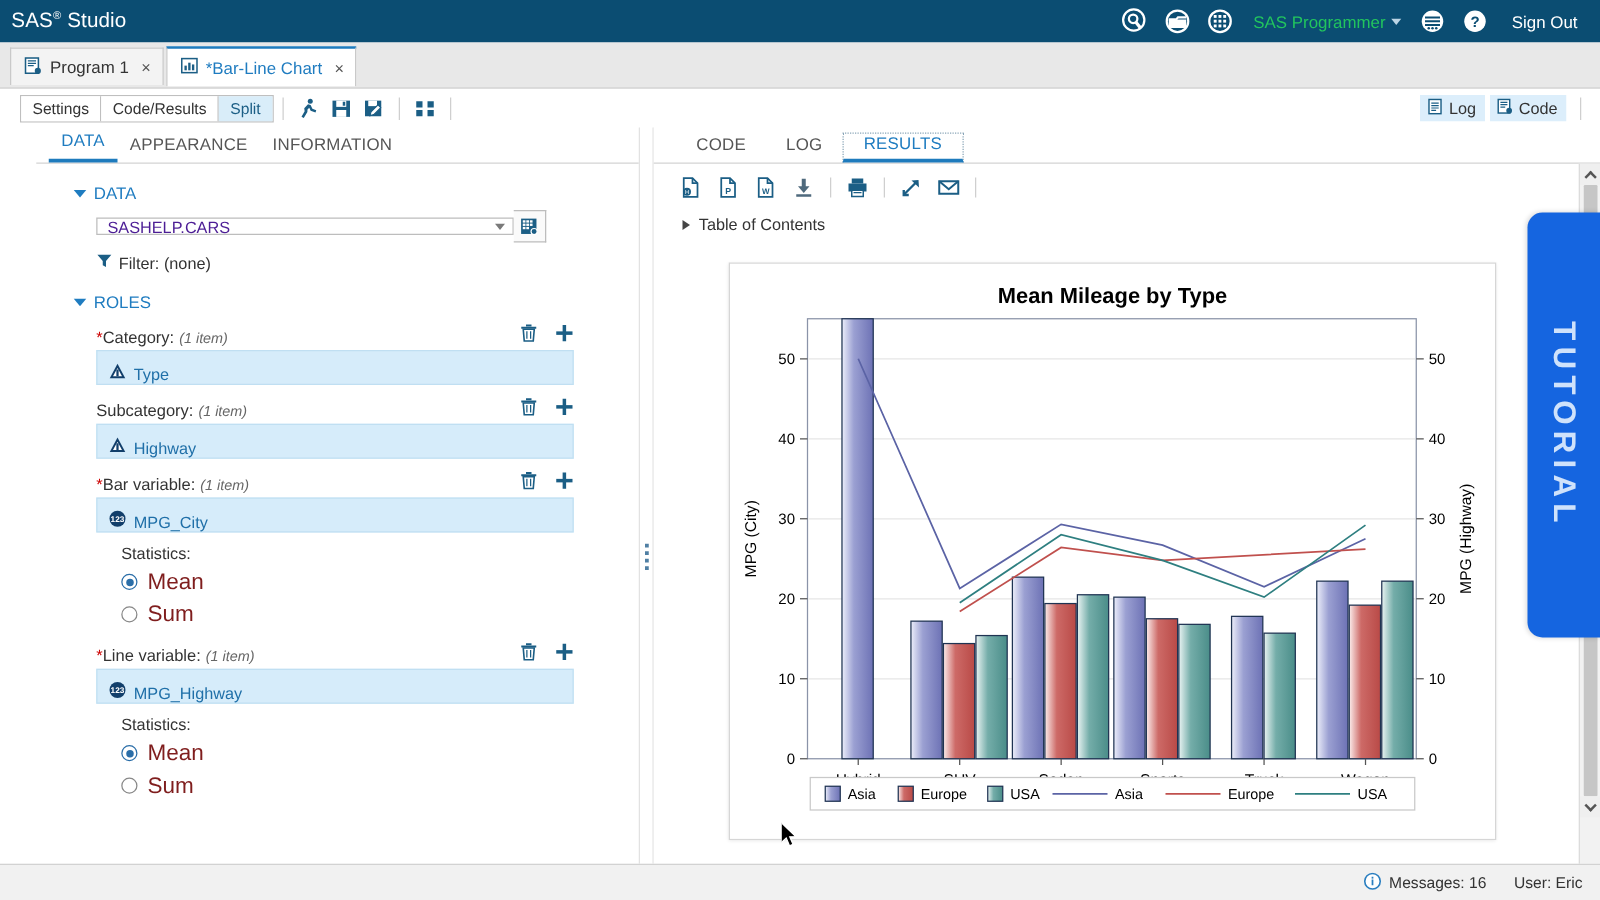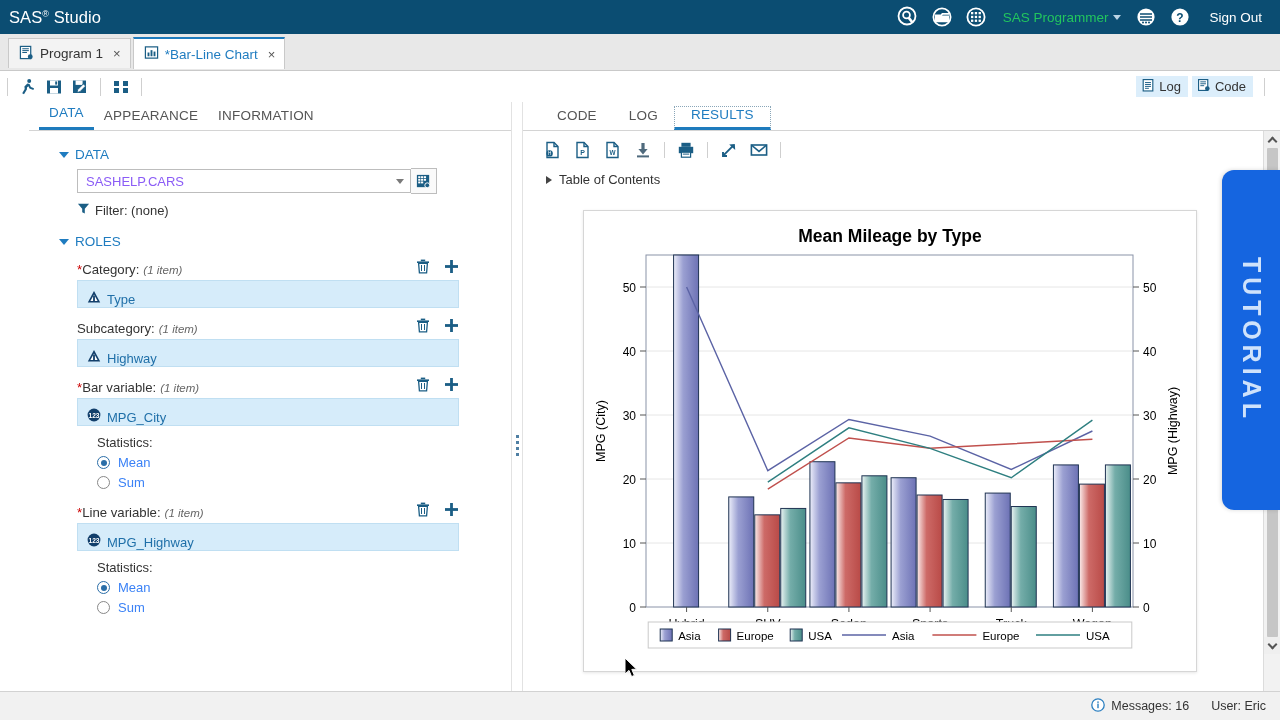--- a/index.html
+++ b/index.html
@@ -87,22 +87,22 @@
 
   .sect-head {
     display: flex; align-items: center; gap: 6px; color: #1f7cc0;
     font-size: 13.5px; margin: 6px 0 6px 0; cursor: pointer;
   }
   .tri { width: 0; height: 0; border-left: 5px solid transparent; border-right: 5px solid transparent;
          border-top: 6px solid #1f7cc0; }
 
   .dsrow { display: flex; align-items: center; margin: 4px 0 0 18px; }
   .dsbox {
-    width: 334px; height: 24px; border: 1px solid #bdbdbd; background: #fff;
-    display: flex; align-items: center; padding: 0 6px 0 8px; font-size: 13px; color: #8b5cf6;
+    width: 334px; height: 14px; border: 1px solid #bdbdbd; background: #fff;
+    display: flex; align-items: center; padding: 0 6px 0 8px; font-size: 13px; color: #4c1d95;
   }
   .dsbox .dcaret { margin-left: auto; width: 0; height: 0;
     border-left: 4px solid transparent; border-right: 4px solid transparent; border-top: 5px solid #7a7a7a; }
   .dsbtn {
     width: 26px; height: 26px; border: 1px solid #bdbdbd; border-left: none; background: #fafafa;
     display: flex; align-items: center; justify-content: center; cursor: pointer;
   }
   .filterrow { display: flex; align-items: center; gap: 5px; margin: 8px 0 0 18px; font-size: 13px; color: #333; }
 
   .rolerow {
@@ -113,21 +113,21 @@
   .roleitems { font-size: 11.5px; color: #666; font-style: italic; margin-left: 4px; }
   .roleacts { margin-left: auto; display: flex; align-items: center; gap: 14px; }
   .iconbtn { cursor: pointer; display: flex; align-items: center; }
 
   .chip {
     margin-left: 18px; width: 382px; height: 28px; background: #d6ecfa; border: 1px solid #c0dff2;
     display: flex; align-items: flex-end; gap: 6px; padding-left: 9px; font-size: 13px; color: #1f6fa8;
     cursor: pointer;
   }
   .statlabel { margin: 9px 0 4px 38px; font-size: 13px; color: #333; }
-  .radiorow { display: flex; align-items: center; gap: 8px; margin: 5px 0 0 38px; font-size: 13px; color: #3b82f6; cursor: pointer; }
+  .radiorow { display: flex; align-items: center; gap: 8px; margin: 5px 0 0 38px; font-size: 18px; color: #7f1d1d; cursor: pointer; }
   .radio {
     width: 13px; height: 13px; border: 1px solid #888; border-radius: 50%; background: #fff;
     display: flex; align-items: center; justify-content: center; flex: none;
   }
   .radio.on { border-color: #2b6ea8; }
   .radio.on::after { content: ""; width: 6px; height: 6px; border-radius: 50%; background: #2b6ea8; }
 
   
   .vscroll {
     position: absolute; width: 17px; background: #f2f2f2; border-left: 1px solid #dcdcdc;
@@ -291,20 +291,25 @@
               <rect x="10.2" y="7" width="2" height="5"></rect>
             </g>
           </svg>
       </span>
       <span>*Bar-Line Chart</span>
       <span class="tclose">×</span>
     </div>
   </div>
 
   <div class="toolrow">
+    <div class="segwrap">
+      <div class="seg">Settings</div>
+      <div class="seg">Code/Results</div>
+      <div class="seg active">Split</div>
+    </div>
     <div class="tdiv"></div>
     <div class="ticon">
       <svg width="18" height="18" viewBox="0 0 18 18">
           <g fill="#1b5e85">
             <circle cx="10.2" cy="3" r="2"></circle>
             <path d="M8.4 5.4l-3 3.1.3 2.4-2.5 4.4 1.8 1 2.9-4.8.1-2 1.4-1.3 1.1 2.3 3.9 1.4.6-1.7-3.1-1.2-1.4-3z"></path>
           </g>
         </svg>
     </div>
     <div class="ticon">

